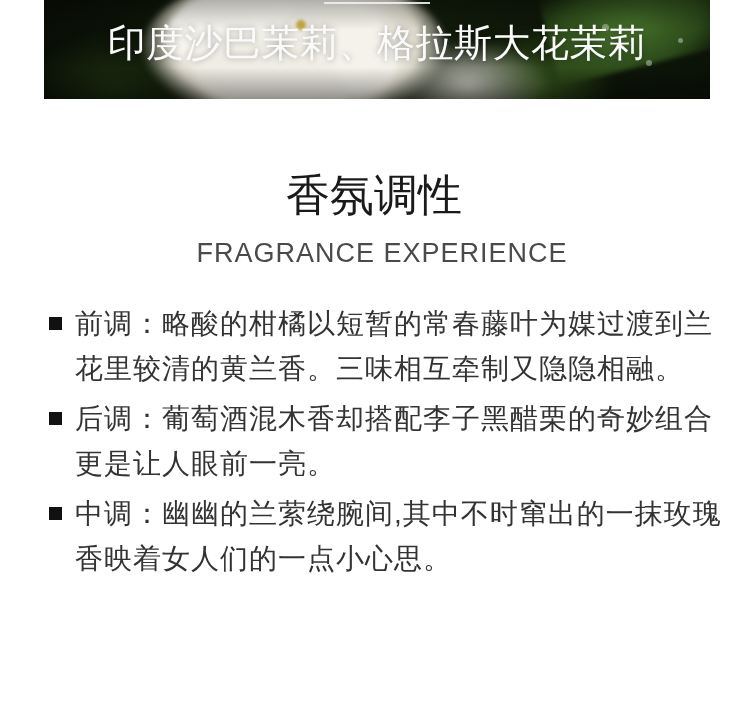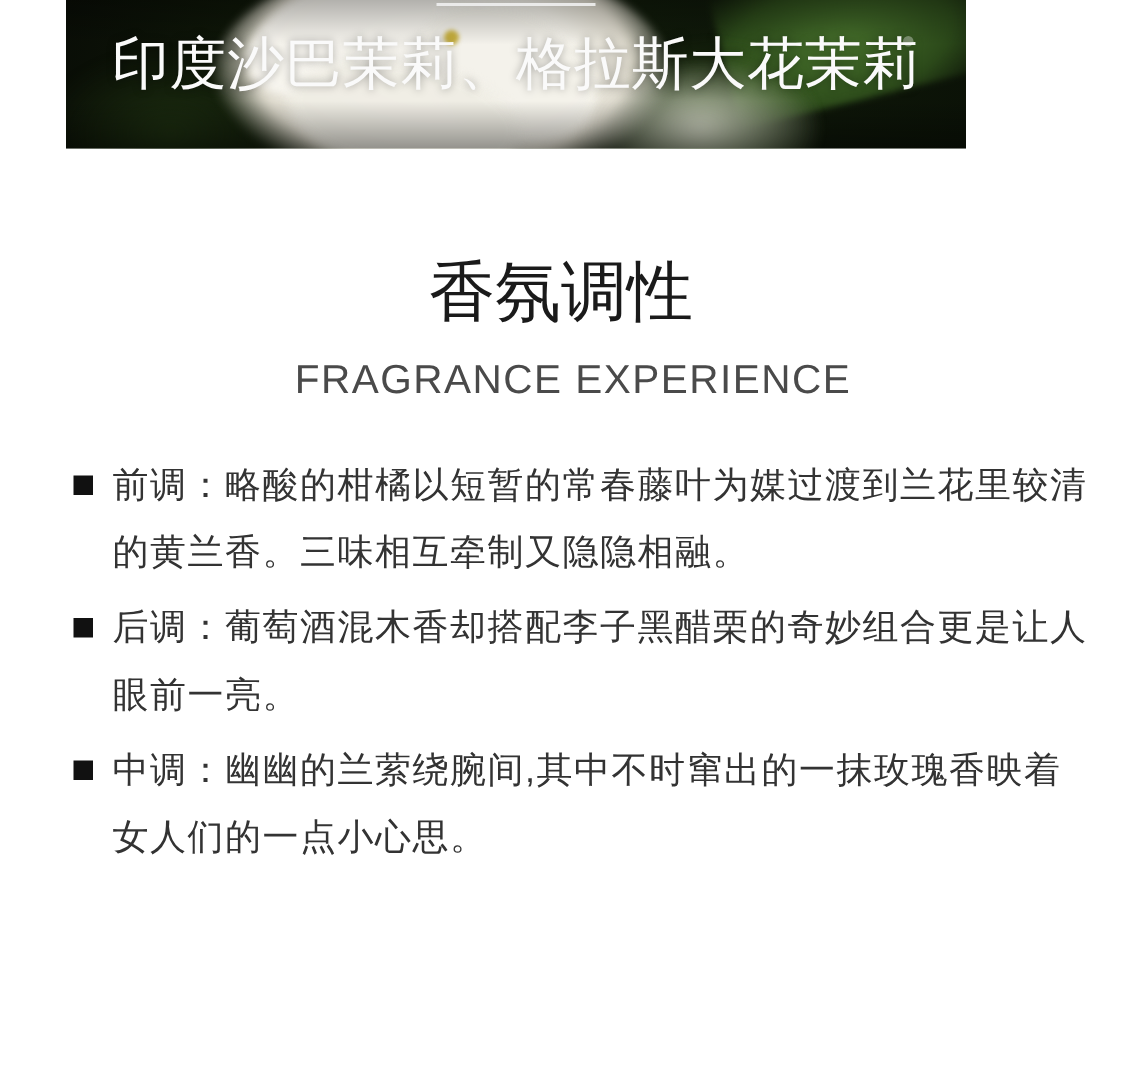--- a/index.html
+++ b/index.html
@@ -8,21 +8,21 @@
     width:748px; height:727px;
     font-family:"Liberation Sans","DejaVu Sans",sans-serif;
     overflow:hidden;
   }
   .page { width:748px; height:727px; background:#ffffff; position:relative; }
 
   
   .hero {
     position:relative;
     margin-left:44px;
-    width:600px; height:99px;
+    width:666px; height:99px;
     overflow:hidden;
     background:linear-gradient(105deg,#090d06 0%,#0e1608 18%,#131d0b 40%,#101a0a 62%,#0b1207 100%);
   }
   .hero .gfx { position:absolute; pointer-events:none; }
   .leaf-a {
     right:-25px; top:-35px; width:190px; height:100px;
     background:radial-gradient(ellipse at 40% 60%, #47722c 0%, #2c4a1a 48%, rgba(20,35,10,0) 75%);
     transform:rotate(-14deg); filter:blur(2px);
   }
   .leaf-b {
@@ -98,21 +98,21 @@
   }
   .note-marker {
     flex:0 0 13px;
     width:13px; height:13px;
     margin-top:16px;
     margin-right:13px;
     background:#111111;
   }
   .note-text {
     width:655px;
-    font-size:24px; line-height:45px;
+    font-size:28px; line-height:45px;
     letter-spacing:1px;
     color:#333333;
     word-break:break-all;
   }
 </style>
 </head>
 <body>
 
 <div class="page">
 

